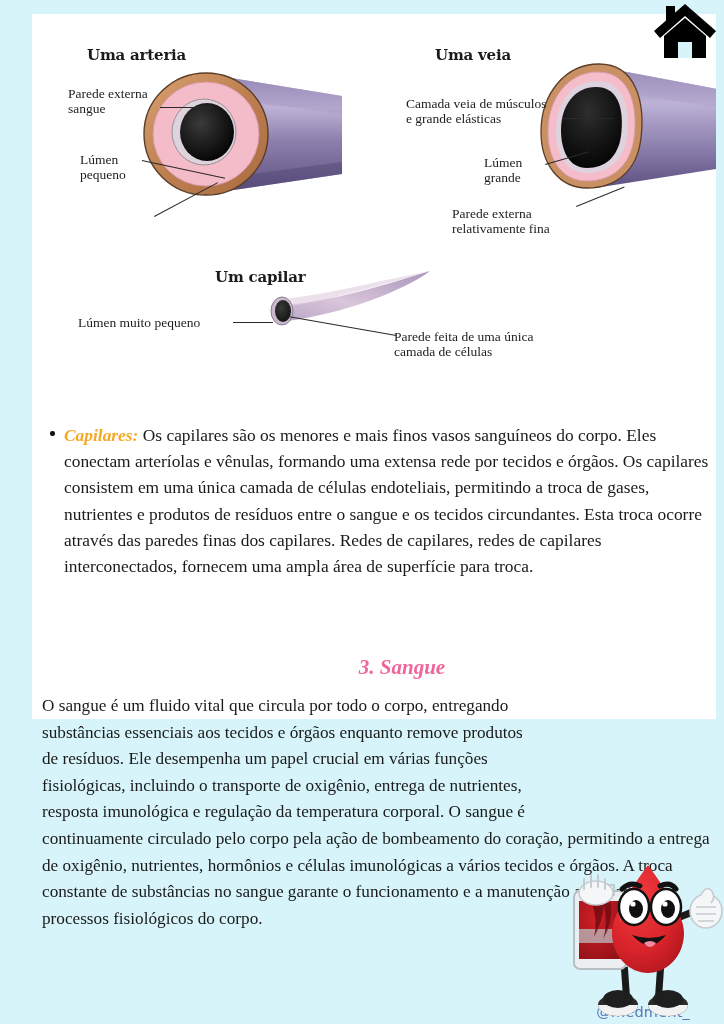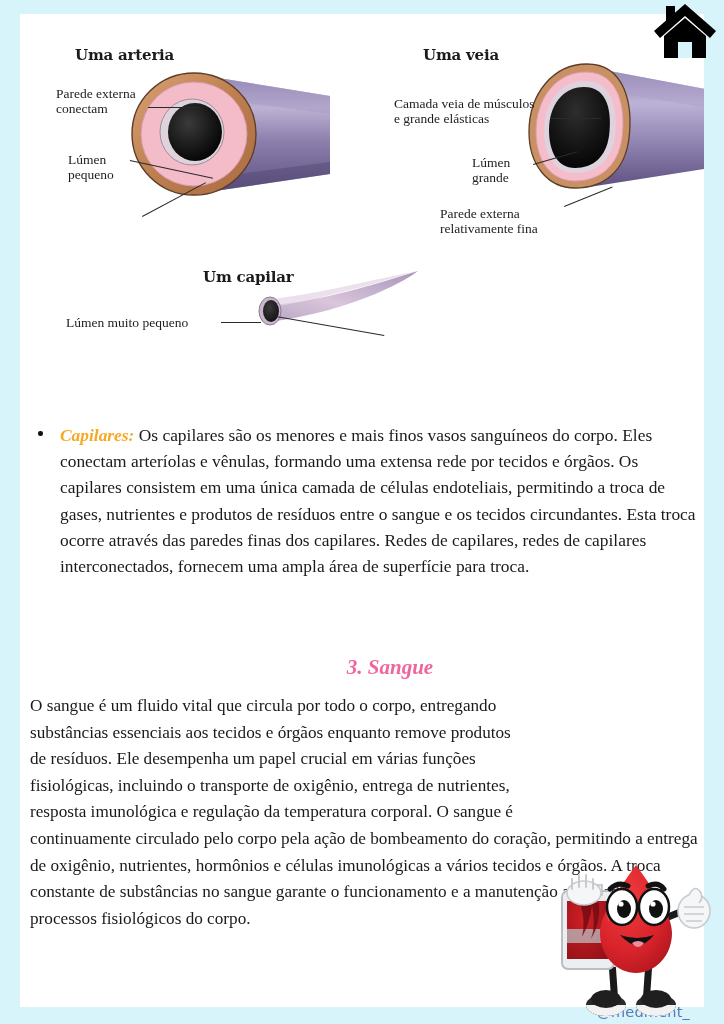--- a/index.html
+++ b/index.html
@@ -17,24 +17,24 @@
   }
 
   
   #page {
     position: absolute;
     inset: 0;
     background: #d6f4fa;
   }
   #content-panel {
     position: absolute;
-    left: 20px;
+    left: 32px;
     top: 14px;
     width: 684px;
-    height: 993px;
+    height: 705px;
     background: #ffffff;
   }
 
   
   #home-icon {
     position: absolute;
     right: 6px;
     top: 0px;
     width: 66px;
     height: 62px;
@@ -77,21 +77,21 @@
   
   .vessel-svg { position: absolute; }
 
   
   .bullet-block {
     position: absolute;
     left: 18px;
     top: 408px;
     width: 660px;
     display: flex;
-    gap: 12px;
+    gap: 4px;
   }
   .bullet-dot {
     flex: 0 0 auto;
     width: 10px;
     padding-top: 9px;
   }
   .bullet-dot i {
     display: block;
     width: 4.5px;
     height: 4.5px;
@@ -202,21 +202,21 @@
 
         <ellipse cx="64" cy="72" rx="53" ry="52" fill="#f4bcc8" stroke="#d89aaa" stroke-width="1"></ellipse>
 
         <ellipse cx="62" cy="70" rx="32" ry="33" fill="#ded3dc" stroke="#9a8f99" stroke-width="1"></ellipse>
 
         <ellipse cx="65" cy="70" rx="27" ry="29" fill="url(#arteryLumen)"></ellipse>
       </svg>
 
       <div class="fig-label" style="left:36px; top:72px;">
         <span>Parede externa</span><br>
-        <span>conectam</span>
+        <span>sangue</span>
       </div>
       <div class="leader" style="left:128px; top:93px; width:52px;"></div>
 
       <div class="fig-label" style="left:48px; top:138px;">
         <span>Lúmen</span><br>
         <span>pequeno</span>
       </div>
       <div class="leader" style="left:110px; top:146px; width:85px; transform: rotate(12deg);"></div>
 
       <div class="leader" style="left:122px; top:202px; width:72px; transform: rotate(-28deg);"></div>
@@ -285,20 +285,24 @@
         <path d="M20 30 C64 26 116 12 168 2 C120 16 70 30 24 38 Z" fill="#e2d3e3" opacity="0.7"></path>
         <ellipse cx="20" cy="42" rx="11" ry="14" fill="#c9b7cc" stroke="#8a7a93" stroke-width="1"></ellipse>
         <ellipse cx="21" cy="42" rx="8" ry="11" fill="url(#capLumen)"></ellipse>
       </svg>
 
       <div class="fig-label" style="left:46px; top:301px;">
         <span>Lúmen muito pequeno</span>
       </div>
       <div class="leader" style="left:201px; top:308px; width:40px;"></div>
 
+      <div class="fig-label" style="left:362px; top:315px;">
+        <span>Parede feita de uma única</span><br>
+        <span>camada de células</span>
+      </div>
       <div class="leader" style="left:256px; top:302px; width:110px; transform: rotate(10deg);"></div>
 
     </div>
 
     <div class="bullet-block">
       <div class="bullet-dot">
           <i></i>
         </div>
       <div class="body-text">
         <span class="term">Capilares:</span><span> Os capilares são os menores e mais finos vasos sanguíneos do corpo. Eles conectam arteríolas e vênulas, formando uma extensa rede por tecidos e órgãos. Os capilares consistem em uma única camada de células endoteliais, permitindo a troca de gases, nutrientes e produtos de resíduos entre o sangue e os tecidos circundantes. Esta troca ocorre através das paredes finas dos capilares. Redes de capilares, redes de capilares interconectados, fornecem uma ampla área de superfície para troca.</span>

